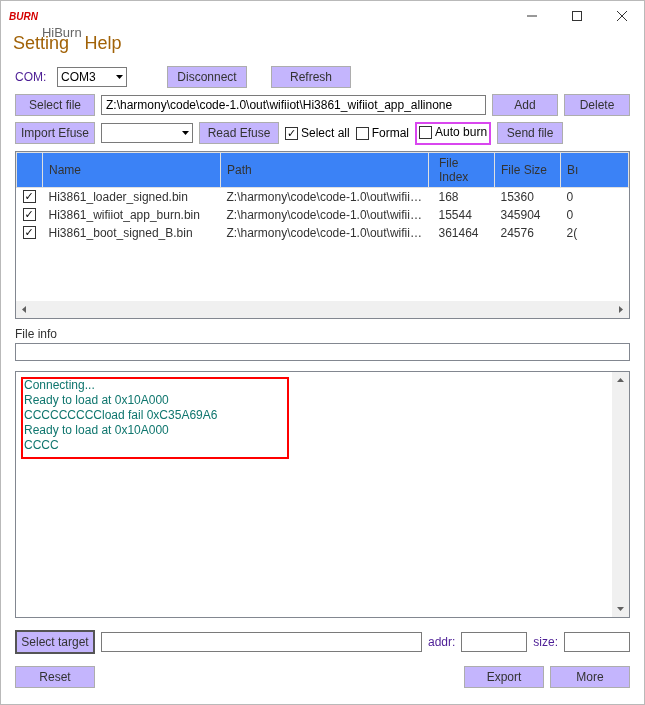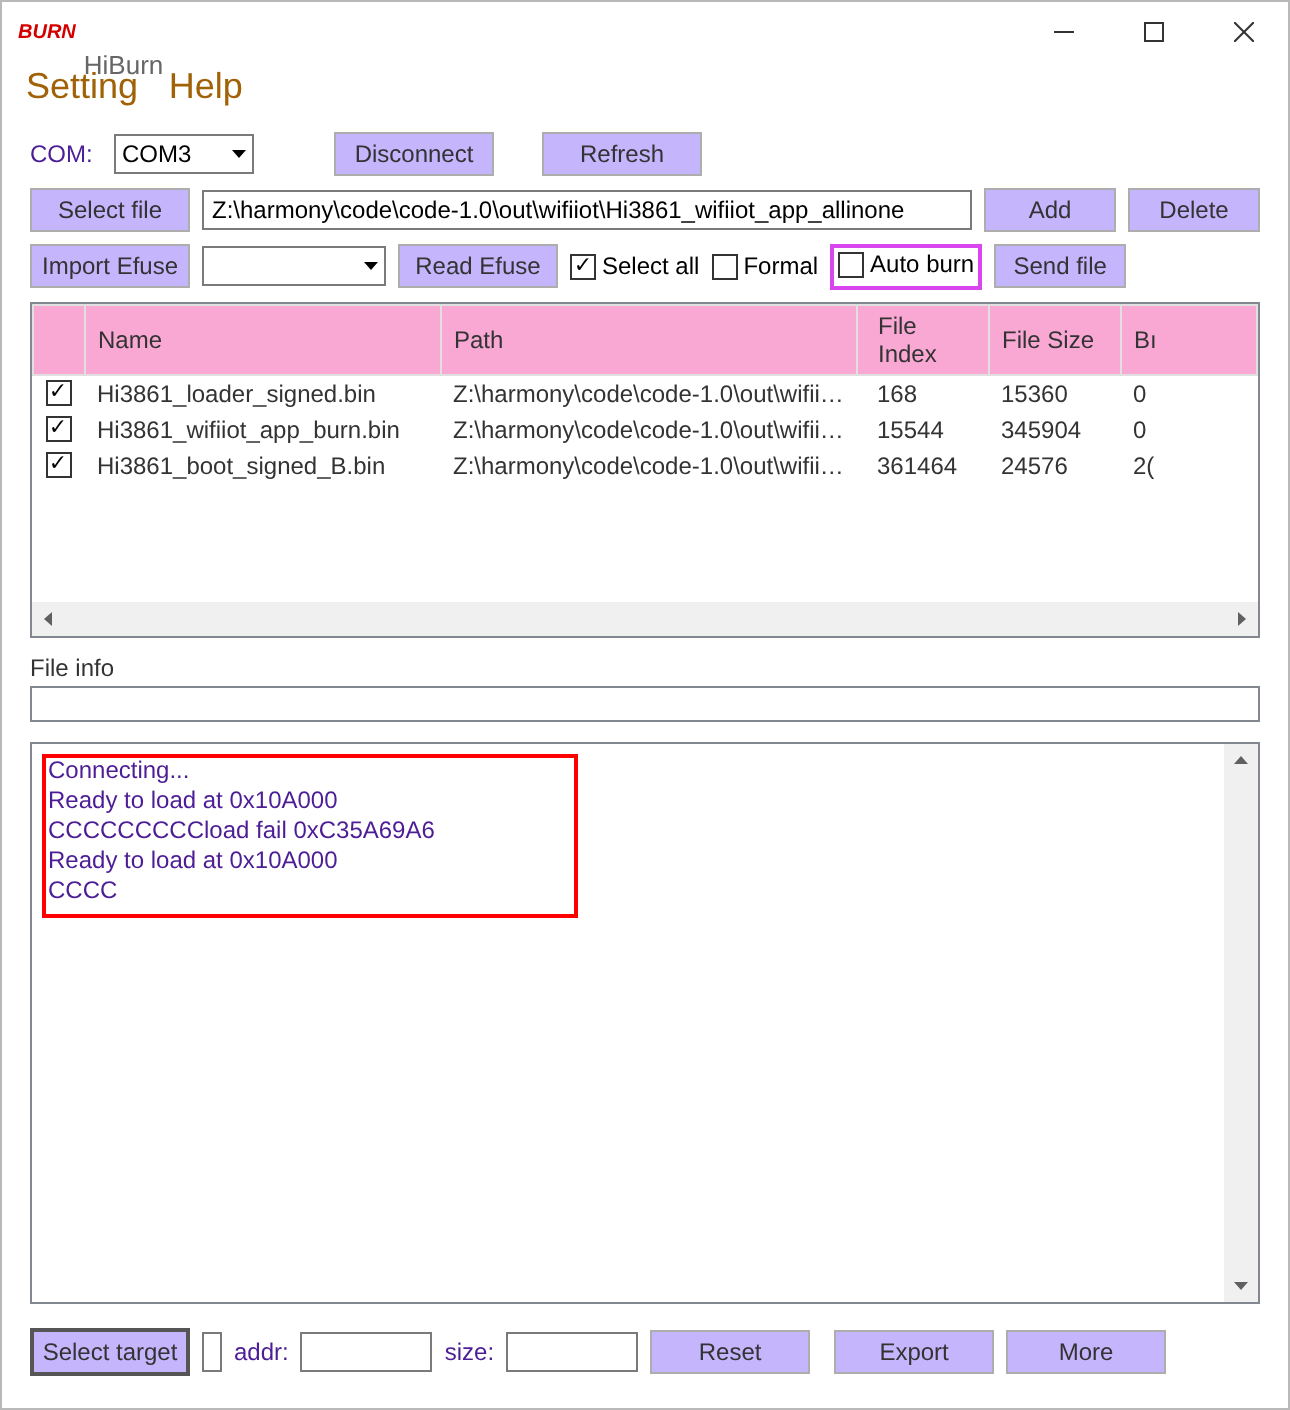--- a/index.html
+++ b/index.html
@@ -21,33 +21,33 @@
 .combo .arrow { margin-left: auto; }
 .arrow svg { width: 7px; height: 4px; display: block; }
 .textin { border: 1px solid #7a7a7a; background: #fff; padding: 2px 4px; height: 20px; overflow: hidden; white-space: nowrap; }
 .chk { display: inline-flex; align-items: center; gap: 3px; }
 .chk-box { width: 13px; height: 13px; border: 1px solid #333; background: #fff; display: flex; align-items: center; justify-content: center; }
 .chk-box.checked::after { content: "✓"; font-size: 11px; line-height: 1; color: #000; }
 .highlight-red { border: 2px solid #d946ef; padding: 1px 2px; }
 .table-wrap { border: 1px solid #828790; height: 168px; display: flex; flex-direction: column; margin-bottom: 8px; overflow: hidden; }
 .table-scroll { flex: 1; overflow: hidden; }
 table { border-collapse: collapse; width: 100%; table-layout: fixed; }
-th { background: #f9a8d4; border: 1px solid #e0e0e0; text-align: left; padding: 3px 6px; font-weight: normal; color: #333; height: 22px; }
+th { background: #3b82f6; border: 1px solid #e0e0e0; text-align: left; padding: 3px 6px; font-weight: normal; color: #333; height: 22px; }
 td { padding: 2px 6px; color: #333; white-space: nowrap; overflow: hidden; text-overflow: ellipsis; }
 .hsb { height: 17px; background: #f0f0f0; display: flex; align-items: center; border-top: 1px solid #ddd; }
 .sb-btn { width: 17px; height: 17px; background: #f0f0f0; display: flex; align-items: center; justify-content: center; }
 .sb-track { flex: 1; height: 17px; background: #f0f0f0; }
 .sect-lbl { color: #333; margin-bottom: 2px; }
 .file-info-box { border: 1px solid #828790; height: 18px; background: #fff; margin-bottom: 10px; }
 .log-box { border: 1px solid #828790; flex: 1; position: relative; padding: 6px 8px; margin-bottom: 12px; min-height: 190px; }
 .log-highlight { position: absolute; left: 5px; top: 5px; width: 268px; height: 82px; border: 2px solid #f00; pointer-events: none; }
-.log-line { color: #4c1d95; line-height: 1.25; }
+.log-line { color: #0f766e; line-height: 1.25; }
 .vs { position: absolute; right: 0; top: 0; bottom: 0; width: 17px; background: #f0f0f0; display: flex; flex-direction: column; }
 .vs-btn { height: 17px; display: flex; align-items: center; justify-content: center; }
-.bottom { display: flex; gap: 6px; }
+.bottom { display: flex; flex-direction: column; gap: 6px; }
 .col-chk { width: 26px; }
 .col-name { width: 178px; }
 .col-path { width: 208px; }
 .col-idx { width: 66px; padding-left: 10px; }
 .col-size { width: 66px; }
 .col-b { width: auto; }
 </style>
 </head>
 <body>
 

